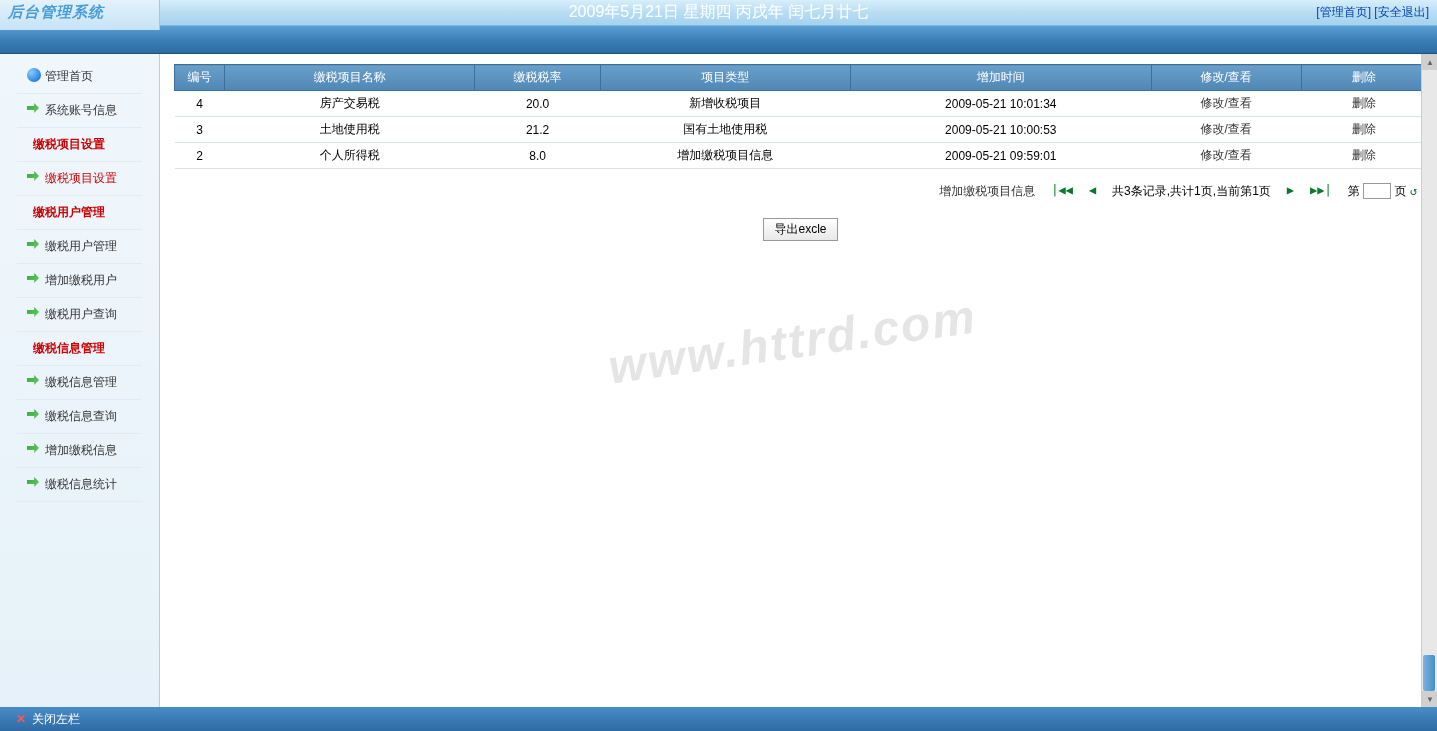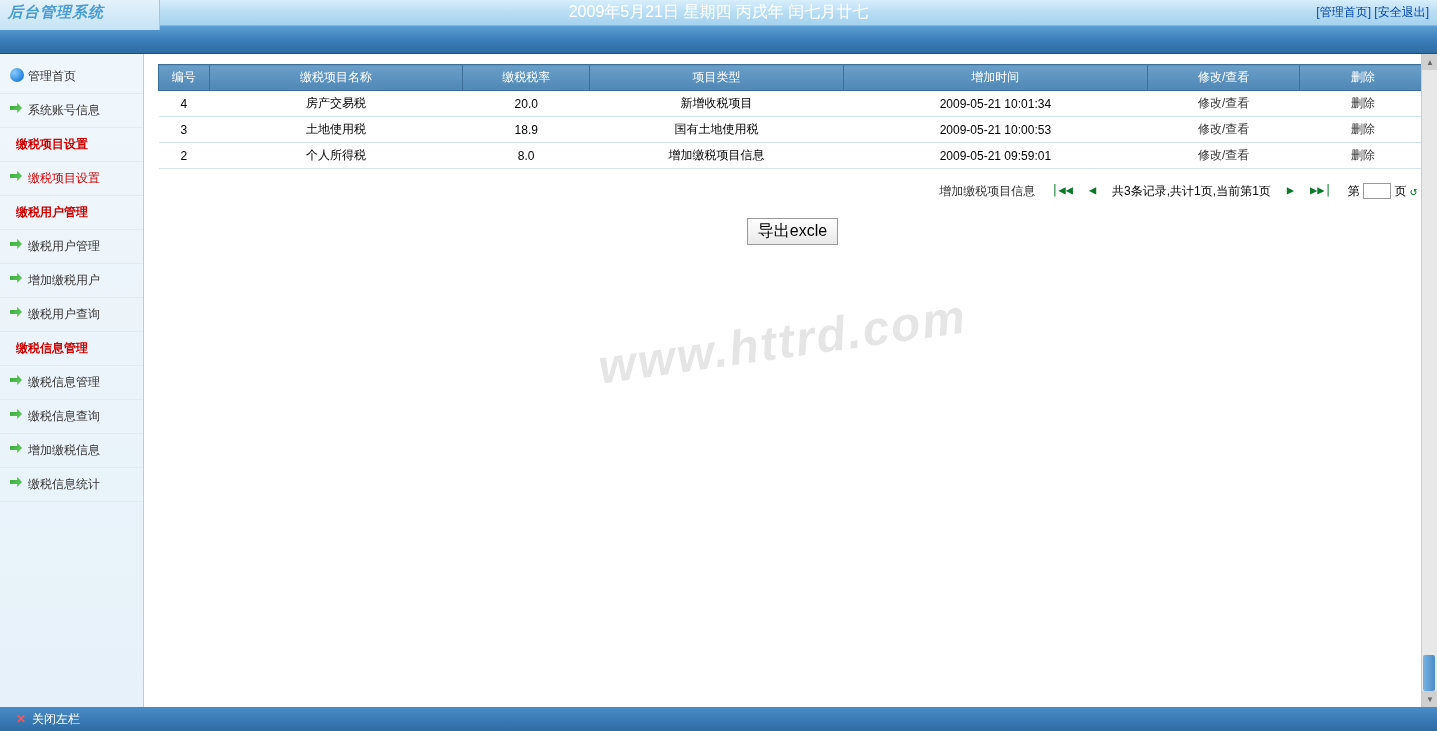--- a/index.html
+++ b/index.html
@@ -47,24 +47,24 @@
   background: linear-gradient(to bottom, #5a9fd4 0%, #3d7fb8 50%, #2d6ba3 100%);
   border-bottom: 1px solid #1f4f7a;
 }
 
 .main-area {
   display: flex;
   height: calc(100vh - 26px - 28px - 24px);
 }
 
 .sidebar {
-  width: 144px;
+  width: 160px;
   background: linear-gradient(to bottom, #f0f7fc 0%, #e6f1f9 100%);
   border-right: 1px solid #b0d0e8;
-  padding: 6px 0;
+  padding: 6px 17px;
 }
 .sidebar-item {
   padding: 8px 8px 8px 28px;
   cursor: pointer;
   color: #333;
   position: relative;
   border-bottom: 1px solid #e0ecf5;
 }
 .sidebar-item.home { color: #333; }
 .sidebar-item.header { color: #c00; font-weight: bold; cursor: default; padding-left: 16px; }
@@ -132,21 +132,21 @@
 .pager-nav { color: #0a7a2a; cursor: pointer; font-family: monospace; }
 .pager-input { width: 28px; height: 16px; border: 1px solid #999; font-size: 11px; }
 
 .action-row1 { margin-top: 18px; text-align: center; }
 .action-row2 { margin-top: 8px; text-align: center; }
 .btn {
   display: inline-block;
   padding: 2px 10px;
   border: 1px solid #999;
   background: linear-gradient(to bottom, #fff, #e8e8e8);
-  font-size: 16px;
+  font-size: 12px;
   cursor: pointer;
   margin: 0 4px;
   font-family: inherit;
 }
 
 .watermark {
   position: absolute;
   left: 35%;
   top: 260px;
   font-size: 48px;
@@ -258,21 +258,21 @@
             <td>房产交易税</td>
             <td>20.0</td>
             <td>新增收税项目</td>
             <td>2009-05-21 10:01:34</td>
             <td><a>修改/查看</a></td>
             <td><a>删除</a></td>
           </tr>
           <tr>
             <td>3</td>
             <td>土地使用税</td>
-            <td>18.9</td>
+            <td>21.2</td>
             <td>国有土地使用税</td>
             <td>2009-05-21 10:00:53</td>
             <td><a>修改/查看</a></td>
             <td><a>删除</a></td>
           </tr>
           <tr>
             <td>2</td>
             <td>个人所得税</td>
             <td>8.0</td>
             <td>增加缴税项目信息</td>

